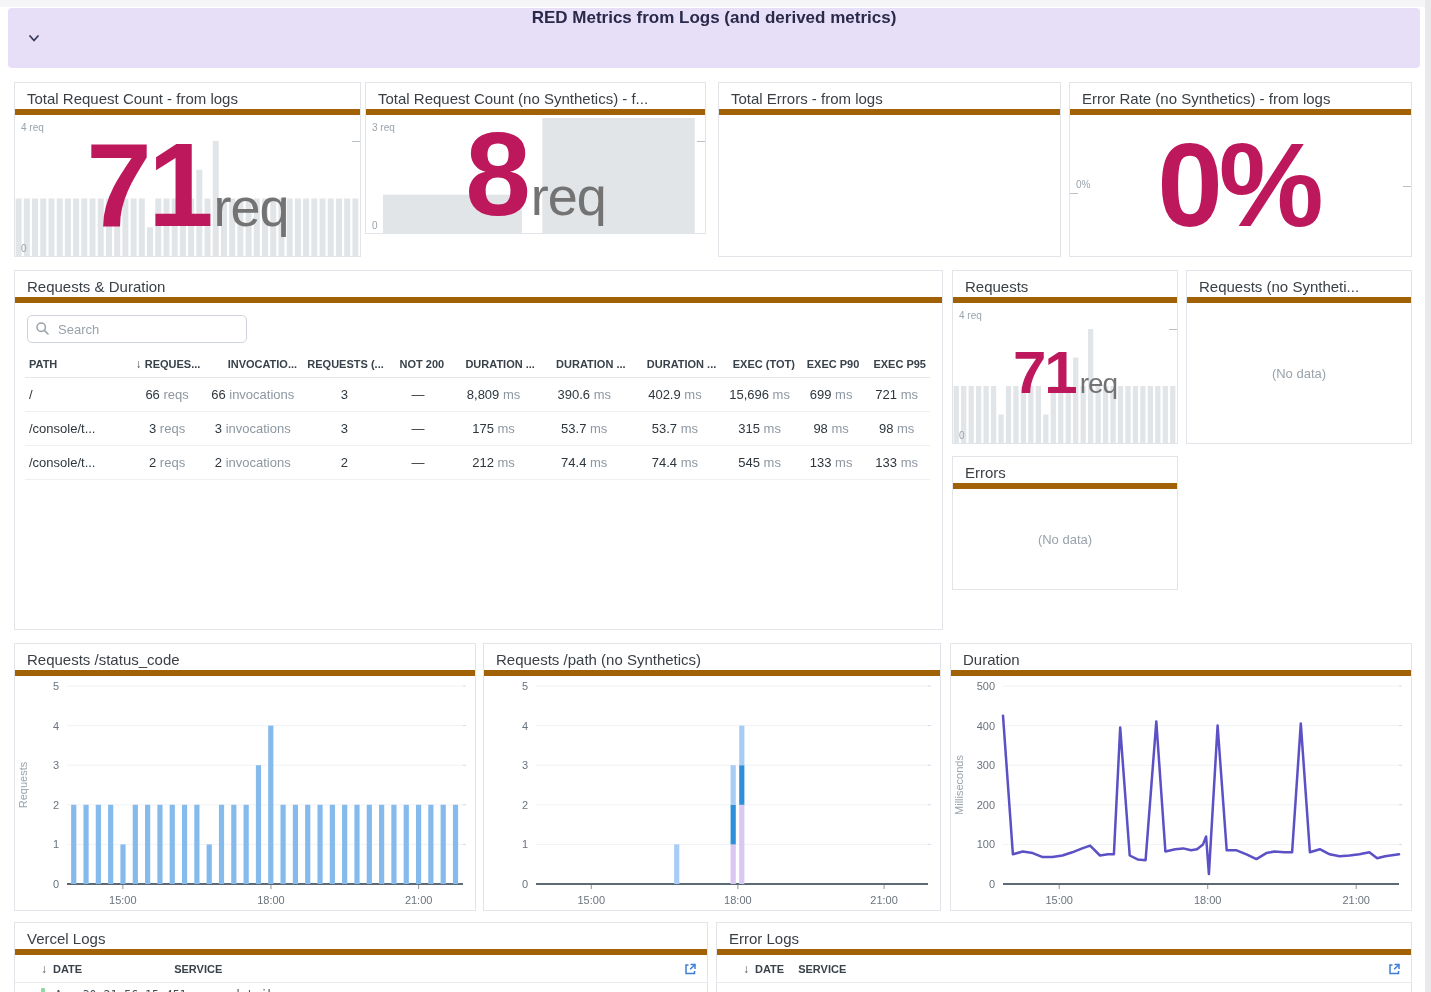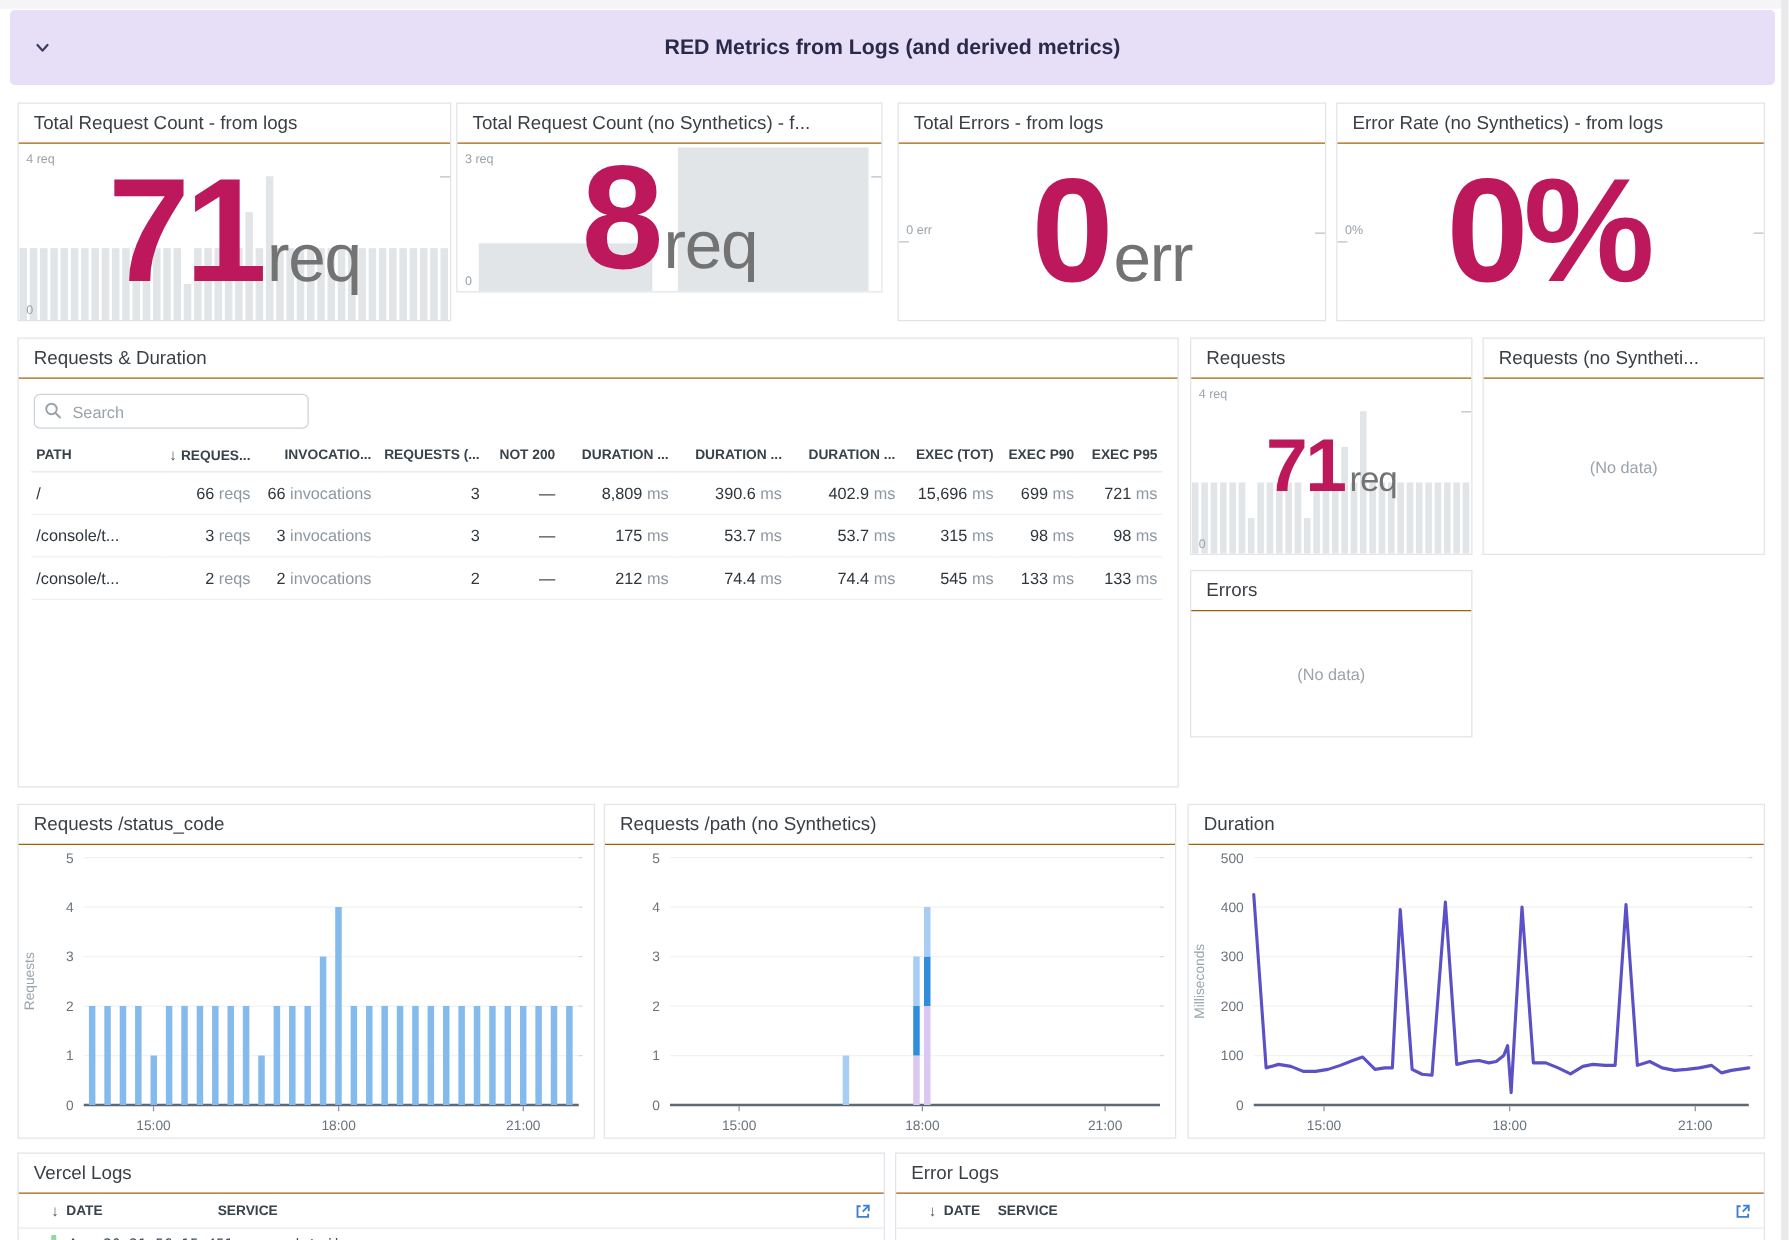--- a/index.html
+++ b/index.html
@@ -3,27 +3,27 @@
 <meta charset="utf-8">
 <style>
   * { margin:0; padding:0; box-sizing:border-box; }
   html,body { background:#fff; }
   body { font-family:"Liberation Sans", sans-serif; color:#2e363d; }
   .page { position:relative; width:1431px; height:992px; overflow:hidden; background:#fff; }
   .edge-top { position:absolute; left:0; top:0; width:1431px; height:7px; background:#f5f5f7; }
   .edge-right { position:absolute; right:0; top:0; width:6px; height:992px; background:#e9e9ec; }
 
   .group-header { position:absolute; left:8px; top:8px; width:1412px; height:60px; background:#e7def8;
-    border-radius:4px; display:flex; align-items:center; justify-content:center; }
+    border-radius:4px; display:flex; justify-content:center; }
   .group-title { font-size:17px; font-weight:bold; color:#29294a; }
   .chev { position:absolute; left:18px; top:22px; width:16px; height:16px; cursor:pointer; }
 
   .panel { position:absolute; background:#fff; border:1px solid #e1e4e8; }
   .panel-title { height:32px; line-height:31px; padding:0 12px; font-size:15px; color:#3a3f45;
-    border-bottom:1px solid #a16207; white-space:nowrap; overflow:hidden; text-overflow:ellipsis; }
+    border-bottom:6px solid #a16207; white-space:nowrap; overflow:hidden; text-overflow:ellipsis; }
   .panel-body { position:relative; height:calc(100% - 32px); overflow:hidden; }
 
   .spark { position:absolute; left:0; bottom:0; }
   .axis-mini { position:absolute; font-size:10px; color:#9aa3ab; z-index:2; }
   .am-topleft { left:6px; top:7px; }
   .am-botleft { left:6px; bottom:2px; }
   .am-midleft { left:6px; top:calc(50% - 7px); }
   .tick { position:absolute; background:#b9c0c7; height:1px; width:8px; }
   .tick-rt { right:0; top:26px; }
   .tick-rm { right:0; top:50%; }
@@ -42,21 +42,21 @@
   
   .search-row { margin:12px 12px 8px 12px; position:relative; width:220px; }
   .search-row input { width:220px; height:28px; border:1px solid #cdd3d9; border-radius:5px;
     padding:0 8px 0 30px; font-size:13px; color:#3a3f45; font-family:"Liberation Sans",sans-serif; outline:none; }
   .search-row input::placeholder { color:#98a2ab; }
   .search-ic { position:absolute; left:8px; top:6px; }
   table.req { width:calc(100% - 22px); margin:0 12px 0 10px; border-collapse:collapse; table-layout:fixed; font-size:13px; }
   table.req th { font-size:11px; font-weight:bold; color:#39424a; text-align:right; padding:6px 4px;
     border-bottom:1px solid #e4e7ea; white-space:nowrap; overflow:hidden; }
   table.req th.c-path, table.req td.c-path { text-align:left; padding-left:4px; }
-  table.req td { padding:9px 4px; text-align:right; border-bottom:1px solid #eef1f3; white-space:nowrap; overflow:hidden; }
+  table.req td { padding:9px 4px; text-align:center; border-bottom:1px solid #eef1f3; white-space:nowrap; overflow:hidden; }
   table.req .unit { color:#8d97a1; }
   table.req .sort { color:#4a545e; font-size:12px; }
   td.c-path { color:#2e363d; }
 
   
   .log-colhdr { height:28px; display:flex; align-items:center; font-size:11px; font-weight:bold;
     color:#39424a; border-bottom:1px solid #e8eaee; position:relative; }
   .log-colhdr .sort { color:#4a545e; font-size:12px; font-weight:normal; }
   .log-link { position:absolute; right:10px; top:7px; cursor:pointer; }
   .log-row { display:flex; align-items:center; height:24px; font-family:"DejaVu Sans Mono",monospace;
@@ -146,28 +146,20 @@
       <div class="axis-mini am-botleft">0</div>
       <div class="tick tick-rt"></div>
       <div class="bignum">
           <span class="wrap"><span class="num">8</span><span class="unit">req</span></span>
         </div>
     </div>
   </div>
 
   <div class="panel" style="left:718px; top:82px; width:343px; height:175px;">
     <div class="panel-title">Total Errors - from logs</div>
-    <div class="panel-body">
-      <div class="axis-mini am-midleft">0 err</div>
-      <div class="tick tick-lm"></div>
-      <div class="tick tick-rm"></div>
-      <div class="bignum">
-          <span class="wrap"><span class="num">0</span><span class="unit">err</span></span>
-        </div>
-    </div>
   </div>
 
   <div class="panel" style="left:1069px; top:82px; width:343px; height:175px;">
     <div class="panel-title">Error Rate (no Synthetics) - from logs</div>
     <div class="panel-body">
       <div class="axis-mini am-midleft">0%</div>
       <div class="tick tick-lm"></div>
       <div class="tick tick-rm"></div>
       <div class="bignum">
           <span class="wrap"><span class="num">0%</span><span class="unit"></span></span>

